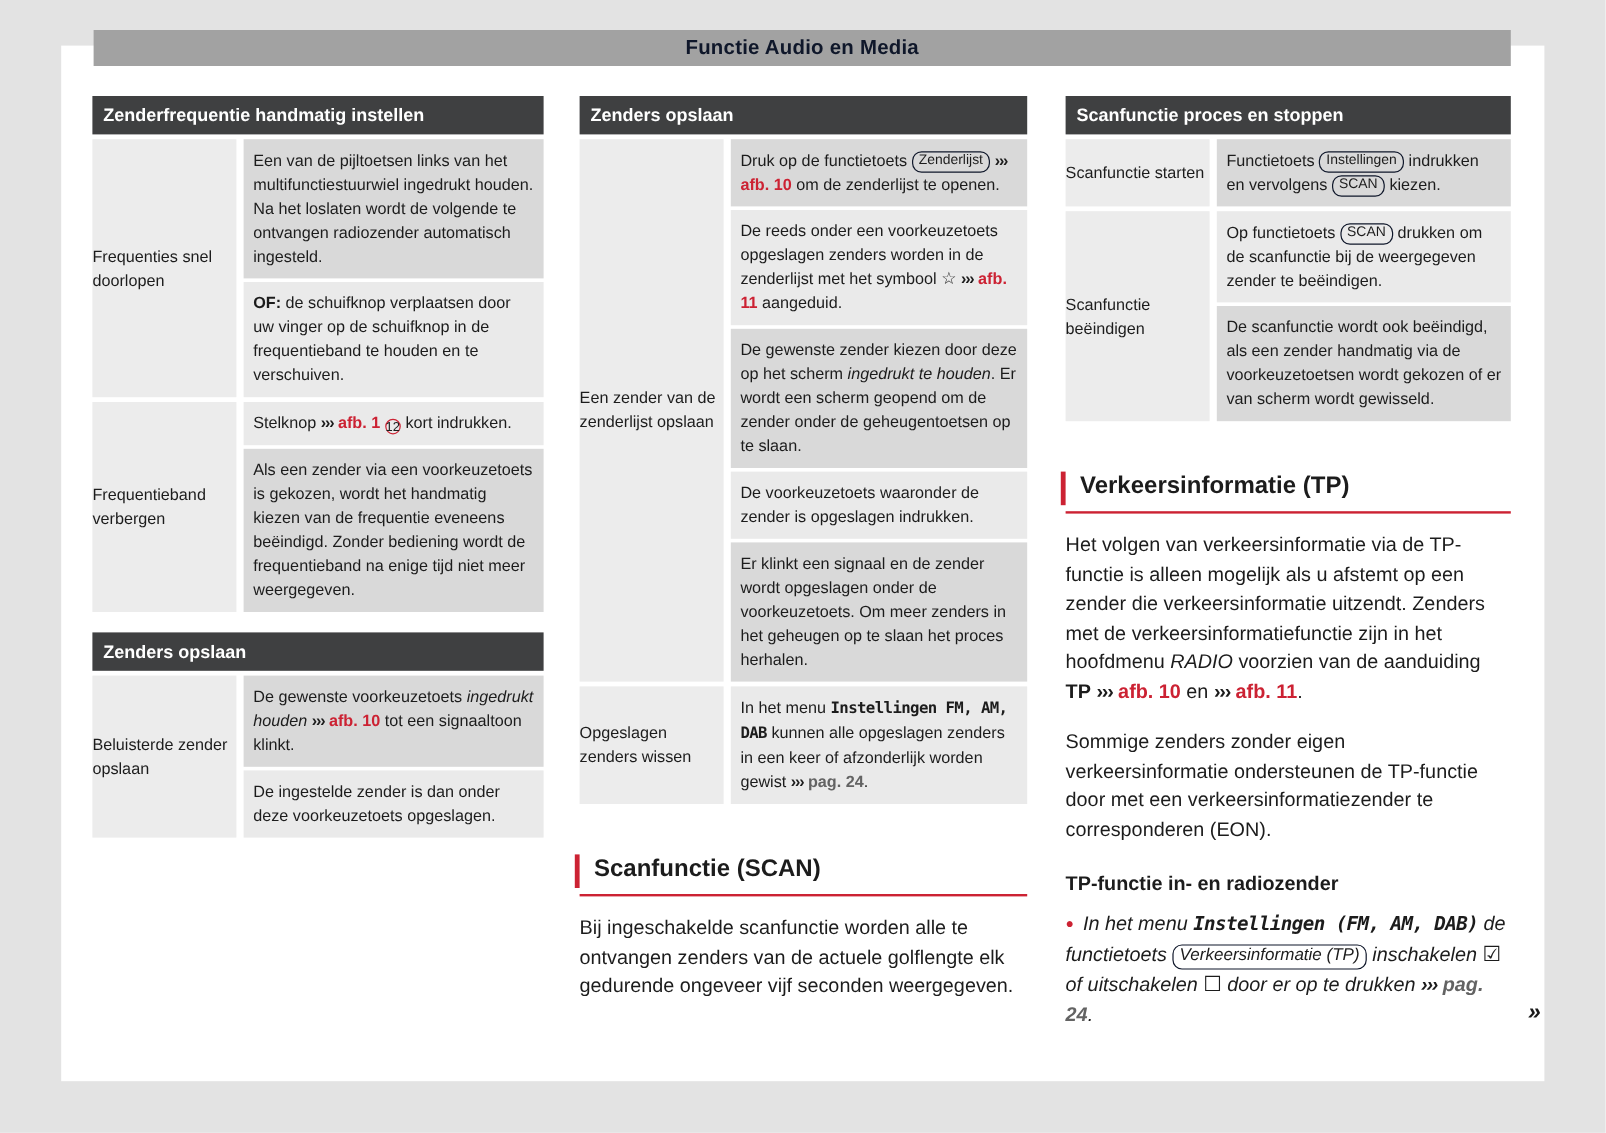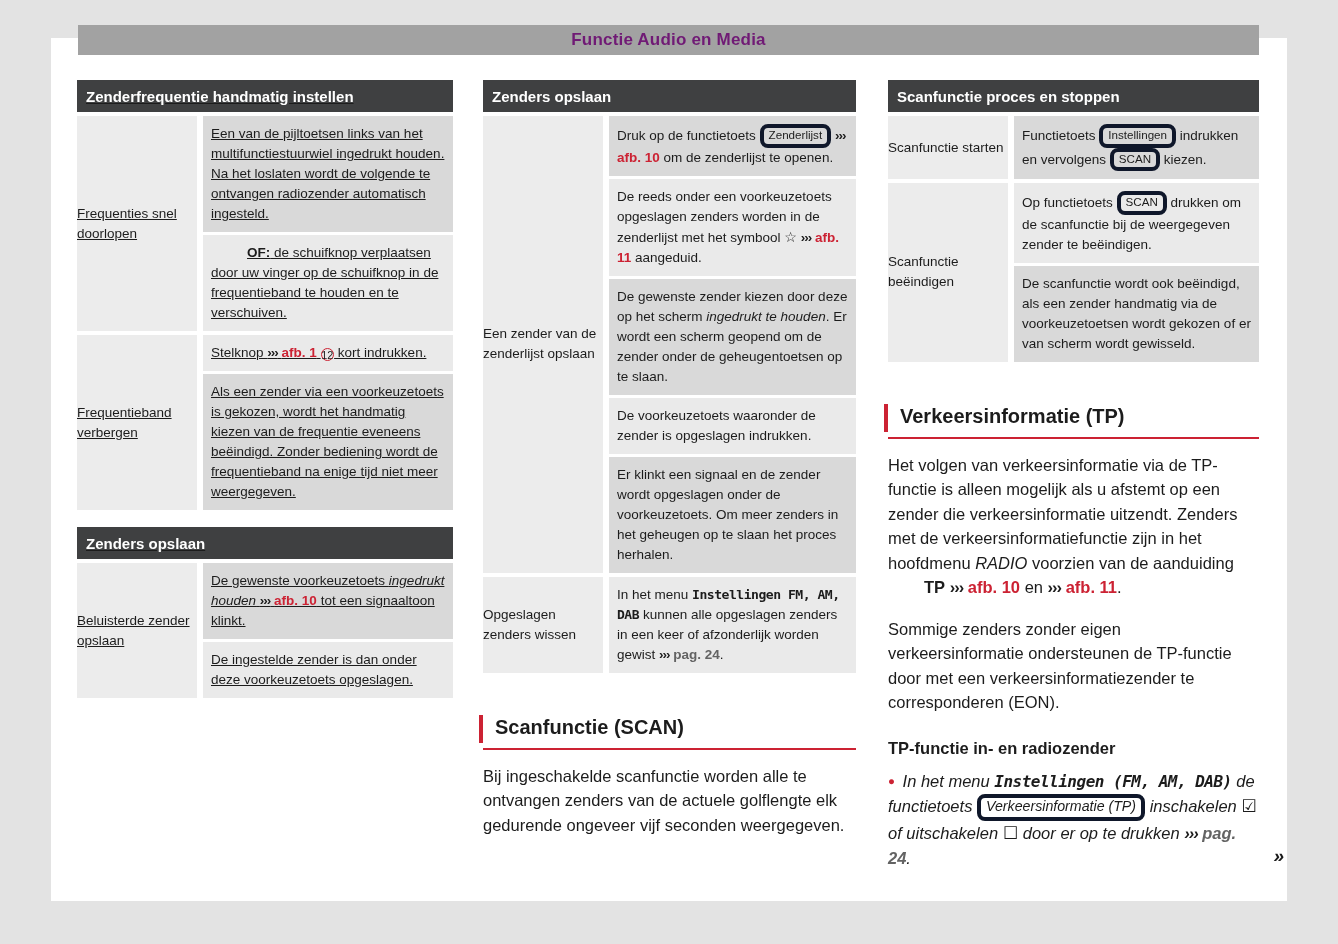--- a/index.html
+++ b/index.html
@@ -17,25 +17,25 @@
   html,body{margin:0;padding:0;}
   body{
     width:1338px;height:944px;position:relative;overflow:hidden;
     background:var(--canvas-bg);
     font-family:"Liberation Sans","DejaVu Sans",sans-serif;
     color:var(--text-dark);
   }
   .page-bg{position:absolute;left:51px;top:38px;width:1236px;height:863px;background:#ffffff;}
   .banner{
     position:absolute;left:78px;top:25px;width:1181px;height:30px;
-    background:var(--banner-gray);color:#701a75;font-weight:bold;font-size:17px;
+    background:var(--banner-gray);color:#0f172a;font-weight:bold;font-size:17px;
     display:flex;align-items:center;justify-content:center;letter-spacing:0.2px;
   }
   .col{position:absolute;top:80px;}
-  #col1{left:77px;width:376px;text-decoration:underline;}
+  #col1{left:77px;width:376px;}
   #col2{left:483px;width:373px;}
   #col3{left:888px;width:371px;}
 
   
   .dtable{margin-bottom:17px;}
   .dt-title{
     background:var(--header-dark);color:#fff;font-weight:bold;font-size:15px;
     height:32px;display:flex;align-items:center;padding:0 9px;
   }
   .dt-group{display:flex;gap:6px;margin-top:4px;}
@@ -55,28 +55,28 @@
     position:relative;margin:0 0 14px;padding:1px 0 9px 12px;
     font-size:20px;font-weight:bold;border-bottom:2px solid var(--accent-red);
   }
   .accent-bar{position:absolute;left:-4px;top:0;width:4px;height:28px;background:var(--accent-red);}
   .para{font-size:16.5px;line-height:24.5px;margin:0 0 17px;}
   .subhead{font-size:16.5px;font-weight:bold;margin:24px 0 11px;}
   .bullet-para{position:relative;font-style:italic;}
 
   
   .seg-t{}
-  .seg-b{font-weight:bold;margin-left:36px;}
+  .seg-b{font-weight:bold;}
   .seg-i{font-style:italic;}
   .seg-ref{color:var(--accent-red);font-weight:bold;}
   .seg-arrow{font-weight:bold;letter-spacing:-1px;}
   .seg-pag{color:var(--pag-gray);font-weight:bold;}
   .seg-mono{font-family:"DejaVu Sans Mono","Liberation Mono",monospace;font-weight:bold;font-size:0.97em;letter-spacing:-0.5px;}
   .seg-key{
-    display:inline-block;border:4px solid #0f172a;border-radius:8px;
+    display:inline-block;border:1px solid #0f172a;border-radius:8px;
     padding:0 5px 1px;font-size:0.86em;line-height:1.25;white-space:nowrap;vertical-align:1px;
   }
   .seg-circ{
     display:inline-flex;align-items:center;justify-content:center;
     width:1.25em;height:1.25em;border:1px solid var(--accent-red);border-radius:50%;
     font-size:0.8em;vertical-align:-0.15em;color:var(--text-dark);
   }
   .seg-star{font-size:1.05em;}
   .seg-cb{font-size:1.05em;}
   .seg-bullet{color:var(--accent-red);font-size:0.7em;vertical-align:0.2em;padding-right:3px;}

